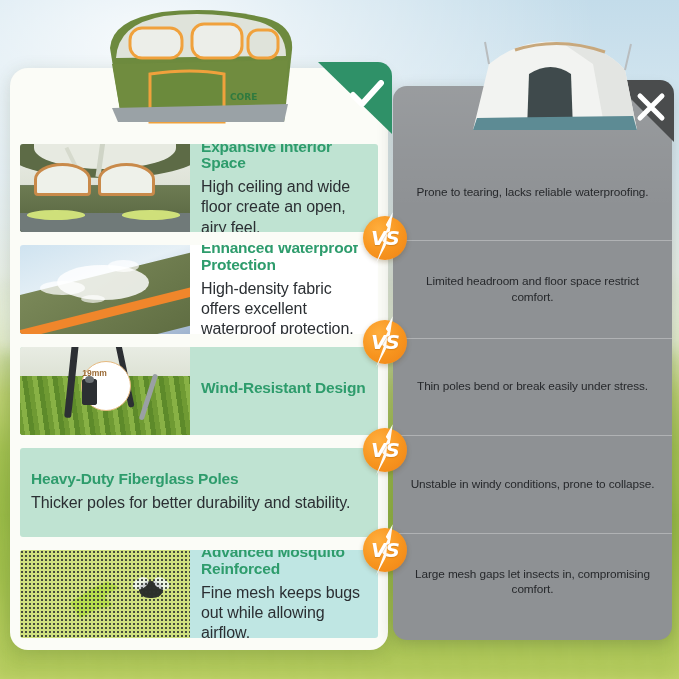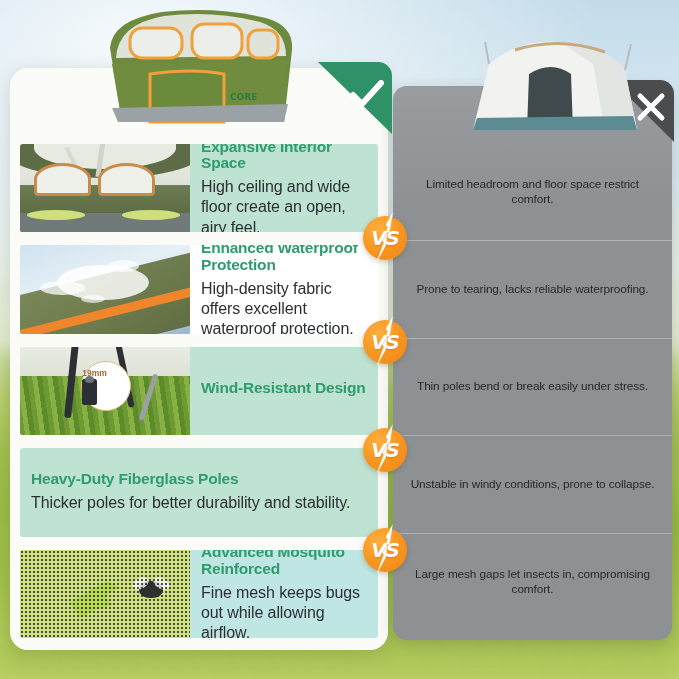--- a/index.html
+++ b/index.html
@@ -247,24 +247,24 @@
       </div>
     </div>
   </div>
 
   <div class="panel-bad">
     <div class="panel-bad-sheen"></div>
   </div>
 
   <div class="rows-bad">
     <div class="row-bad">
+      <p class="bad-txt">Prone to tearing, lacks reliable waterproofing.</p>
+    </div>
+    <div class="row-bad">
       <p class="bad-txt">Limited headroom and floor space restrict comfort.</p>
-    </div>
-    <div class="row-bad">
-      <p class="bad-txt">Prone to tearing, lacks reliable waterproofing.</p>
     </div>
     <div class="row-bad">
       <p class="bad-txt">Thin poles bend or break easily under stress.</p>
     </div>
     <div class="row-bad">
       <p class="bad-txt">Unstable in windy conditions, prone to collapse.</p>
     </div>
     <div class="row-bad">
       <p class="bad-txt">Large mesh gaps let insects in, compromising comfort.</p>
     </div>

